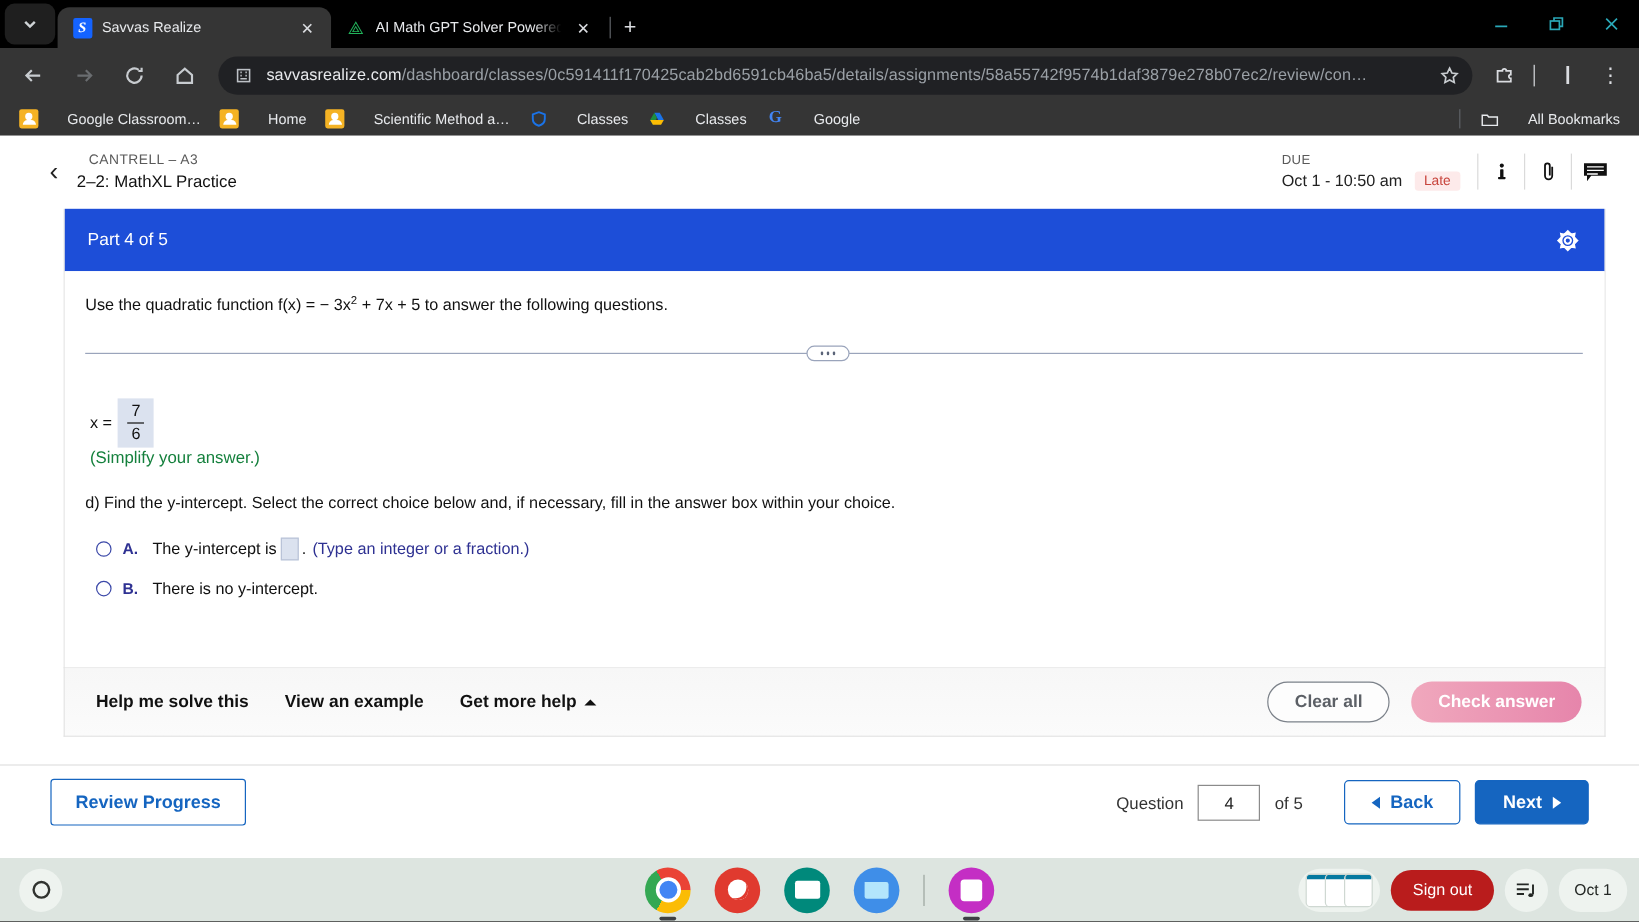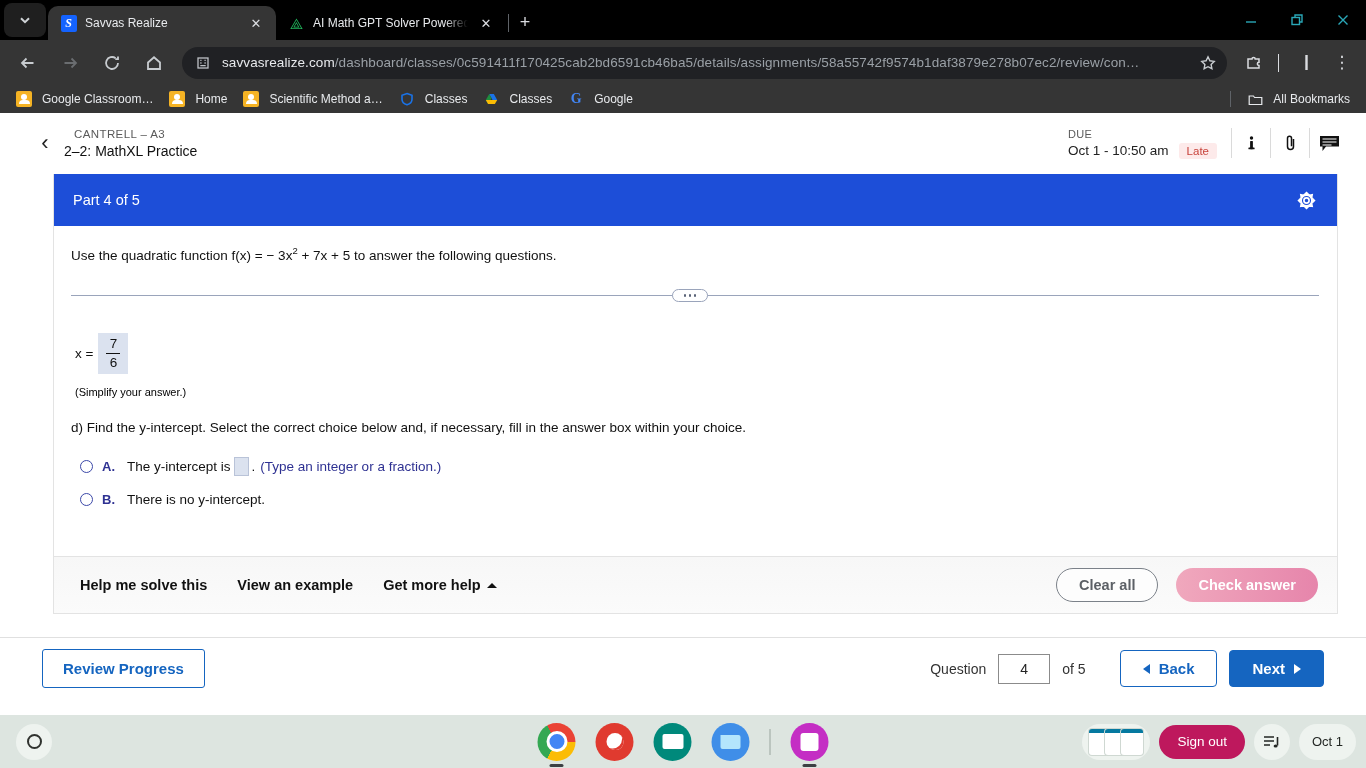--- a/index.html
+++ b/index.html
@@ -92,21 +92,21 @@
   .tb-icon { width: 32px; height: 32px; display:flex; align-items:center; justify-content:center; margin-left:2px;}
   .tb-icon svg { stroke: #dadce0; fill: none; stroke-width: 1.5; }
   .tb-divider { width: 1px; height: 18px; background: #dadce0; margin: 0 7px; }
   .tb-dots { color: #dadce0; font-size: 17px; line-height: 0.55; letter-spacing: 0; width: 20px; text-align: center;}
 
   
   .bookmarks {
     height: 28px; background: #353535; display: flex; align-items: center;
     padding: 0 8px; gap: 0; font-size: 12px; color: #e8eaed; position: relative;
   }
-  .bm { display: flex; align-items: center; gap: 10px; padding: 3px 8px; border-radius: 4px; white-space: nowrap;}
+  .bm { display: flex; align-items: center; gap: 24px; padding: 3px 8px; border-radius: 4px; white-space: nowrap;}
   .bm-ico { width: 16px; height: 16px; flex: 0 0 16px; display:flex;align-items:center;justify-content:center;
             border-radius: 2px; font-size: 11px;}
   .ico-classroom { background: #f5b324; color: #fff; position: relative; }
   .ico-classroom::after{content:"";position:absolute;width:6px;height:6px;border-radius:50%;background:#fff;top:3px;left:5px;}
   .ico-classroom::before{content:"";position:absolute;width:11px;height:4px;border-radius:4px 4px 0 0;background:#fff;bottom:3px;left:2.5px;}
   .ico-shield svg{fill:none;stroke:#1a73e8;stroke-width:1.6;}
   .ico-google { font-weight: bold; color: #4285f4; font-family: "Liberation Serif", serif; font-size: 14px;}
   .bm-right { position: absolute; right: 8px; display: flex; align-items: center; gap: 8px;}
   .bm-vdiv { width: 1px; height: 16px; background: #5f6368; }
 
@@ -157,21 +157,21 @@
   .ans-area { padding: 30px 0 0 4px; }
   .xeq-row { display: flex; align-items: center; font-size: 13.5px; color: #111; }
   .xeq-label { margin-right: 5px; }
   .frac {
     background: #dbe2ef; display: inline-flex; flex-direction: column;
     align-items: center; padding: 4px 8px 4px 8px; line-height: 1.05;
   }
   .frac .num { font-size: 13.5px; color: #111; }
   .frac .bar { width: 14px; height: 1px; background: #111; margin: 2px 0;}
   .frac .den { font-size: 13.5px; color: #111; }
-  .simplify { color: #000000; font-size: 11px; margin-top: 12px; }
+  .simplify { color: #15803d; font-size: 14px; }
 
   .q-part { font-size: 13.5px; color: #111; margin-top: 22px; }
   .choices { margin-top: 22px; padding-left: 9px; }
   .choice { display: flex; align-items: center; margin-bottom: 16px; }
   .radio {
     width: 13px; height: 13px; border: 1.5px solid #3b48a8; border-radius: 50%;
     flex: 0 0 13px; background: #fff; margin-right: 9px;
   }
   .ch-letter { color: #2e3192; font-size: 13px; font-weight: bold; margin-right: 12px; }
   .ch-text { font-size: 13.5px; color: #111; display: flex; align-items: center; }
@@ -262,21 +262,21 @@
     background: #eef3ef; border-radius: 18px; height: 36px; display: flex;
     align-items: center; padding: 0 13px; gap: 9px; font-size: 13px; color: #232724;
   }
   .browser-thumb {
     width: 68px; height: 36px; background: #eef3ef; border-radius: 18px;
     display:flex; align-items:center; justify-content:center; overflow:hidden; position:relative;
   }
   .browser-thumb i { display:block; width:22px;height:26px;background:#fff;border-top:4px solid #0579a0;
       border-radius:3px; margin:0 -3px; box-shadow: 0 0 0 1px #cfd8d2;}
   .signout {
-    background: #be185d; color: #fff; border-radius: 18px; height: 34px;
+    background: #b91c1c; color: #fff; border-radius: 18px; height: 34px;
     display: flex; align-items: center; padding: 0 18px; font-size: 13.5px;
   }
   .tray-icon-btn {
     width: 36px; height: 36px; border-radius: 50%; background: #eef3ef;
     display:flex;align-items:center;justify-content:center;
   }
   .tray-icon-btn svg { stroke: #232724; fill:none; stroke-width: 1.6;}
   .wifi-glyph { width:14px;height:11px; position:relative; }
   .batt-glyph { width:9px;height:15px;border:1.6px solid #232724;border-radius:2px;position:relative;}
   .batt-glyph::before{content:"";position:absolute;top:-4px;left:2px;width:3px;height:2.5px;background:#232724;border-radius:1px;}

